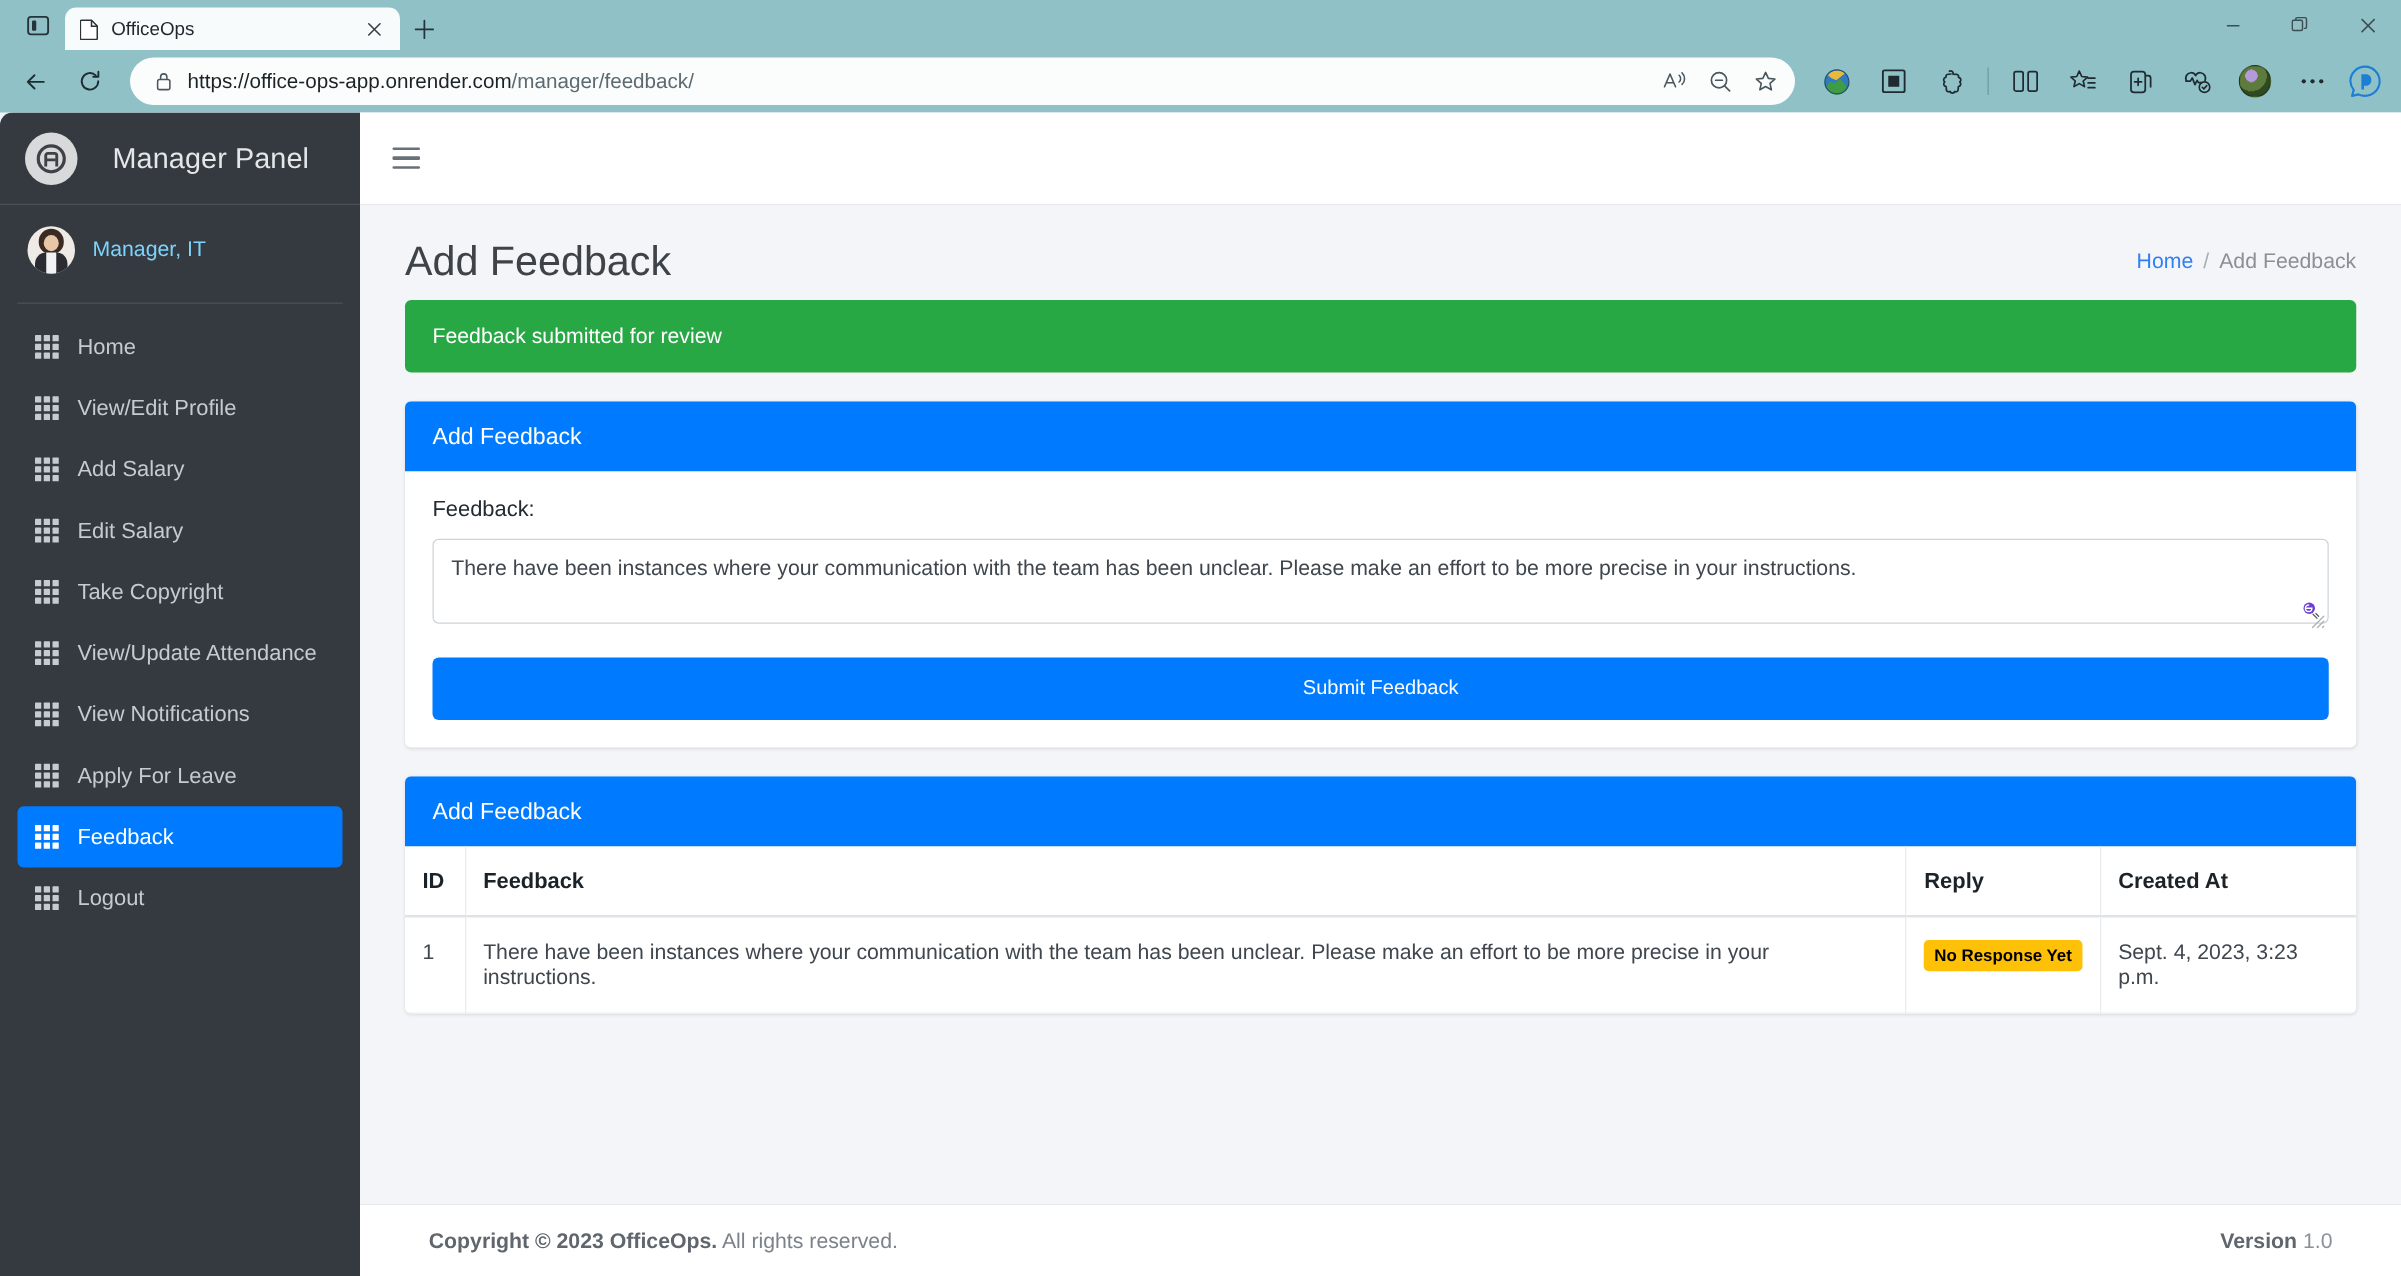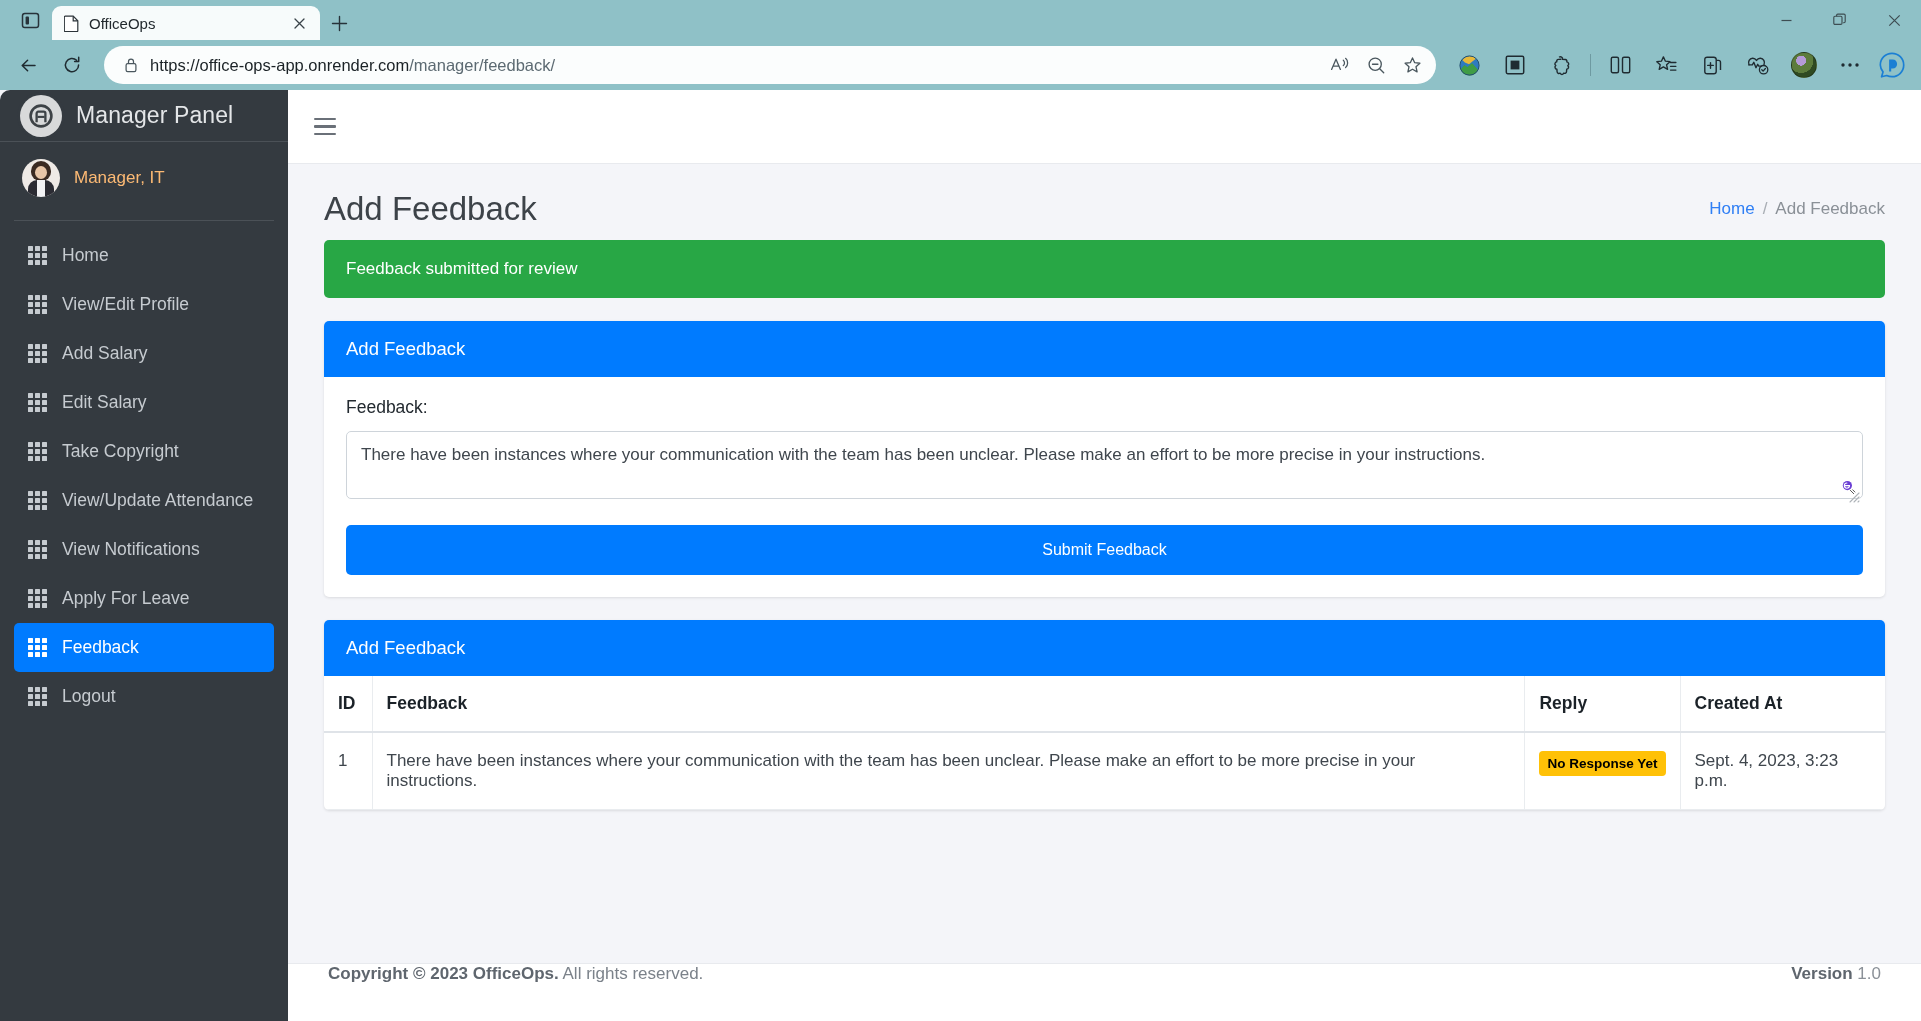--- a/index.html
+++ b/index.html
@@ -59,39 +59,39 @@
   }
 
   
   .viewport { flex: 1; display: flex; background: #f4f5f9; overflow: hidden; position: relative; }
 
   
   .sidebar {
     width: 288px; flex-shrink: 0; background: #343a40; color: #c2c7cd;
     display: flex; flex-direction: column; border-radius: 10px 0 0 0;
   }
-  .brand { height: 52px; display: flex; align-items: center; gap: 14px; padding: 0 20px;
+  .brand { height: 74px; display: flex; align-items: center; gap: 28px; padding: 0 20px;
     border-bottom: 1px solid #4b5157; }
   .brand-logo {
     width: 42px; height: 42px; border-radius: 50%; background: #d8d9da;
     display: flex; align-items: center; justify-content: center; flex-shrink: 0;
     box-shadow: 0 0 0 3px #343a40;
   }
   .brand-name { font-size: 23px; color: #e4e6e8; font-weight: 400; letter-spacing: .1px; }
 
   .userbox { height: 72px; display: flex; align-items: center; gap: 14px; padding: 0 22px; }
   .user-avatar {
     width: 38px; height: 38px; border-radius: 50%; flex-shrink: 0;
     background: #efeae6; overflow: hidden; position: relative;
   }
   .user-avatar .hair { position:absolute; left:9px; top:2px; width:20px; height:20px; border-radius:50% 50% 45% 45%; background:#3a2a22; }
   .user-avatar .face { position:absolute; left:13px; top:7px; width:12px; height:13px; border-radius:50%; background:#e8c6a8; }
   .user-avatar .body { position:absolute; left:6px; top:21px; width:26px; height:18px; border-radius:9px 9px 0 0; background:#2b2b33; }
   .user-avatar .shirt { position:absolute; left:15px; top:21px; width:8px; height:18px; background:#f2f2f4; }
-  .user-name { font-size: 17px; color: #fdba74; }
+  .user-name { font-size: 17px; color: #7dd3fc; }
 
   .nav-sep { height:1px; background:#4b5157; margin: 6px 14px 10px 14px; }
   .nav { padding: 0 14px; display: flex; flex-direction: column; gap: 0; }
   .nav-item {
     height: 49px; display: flex; align-items: center; gap: 15px; padding: 0 14px;
     border-radius: 5px; color: #c6cbd0; font-size: 17.5px; white-space: nowrap;
   }
   .nav-item.active { background: #007bff; color: #ffffff; }
   .grid-icon { width: 19px; height: 19px; display: grid; grid-template-columns: repeat(3,1fr);
     grid-template-rows: repeat(3,1fr); gap: 2.5px; flex-shrink: 0; }
@@ -153,21 +153,21 @@
   .col-id { width: 48px; }
   .col-reply { width: 140px; }
   .col-created { width: 205px; }
   .badge-warning {
     display: inline-block; background: #ffc107; color: #000000;
     font-size: 13.5px; font-weight: bold; padding: 5px 8px; border-radius: 4px; white-space: nowrap;
   }
 
   .footer {
     height: 58px; background: #ffffff; border-top: 1px solid #e8eaee;
-    display: flex; padding: 0 40px; font-size: 17px; color: #7b828a; flex-shrink: 0; gap: 10px;
+    display: flex; align-items: center; padding: 0 55px; font-size: 17px; color: #7b828a; flex-shrink: 0; gap: 10px;
   }
   .footer .copy b { color: #5f666e; }
   .footer .version { margin-left: auto; color: #8a9097; }
   .footer .version b { color: #5f666e; }
 </style>
 </head>
 <body>
 
 <div class="browser">
 

